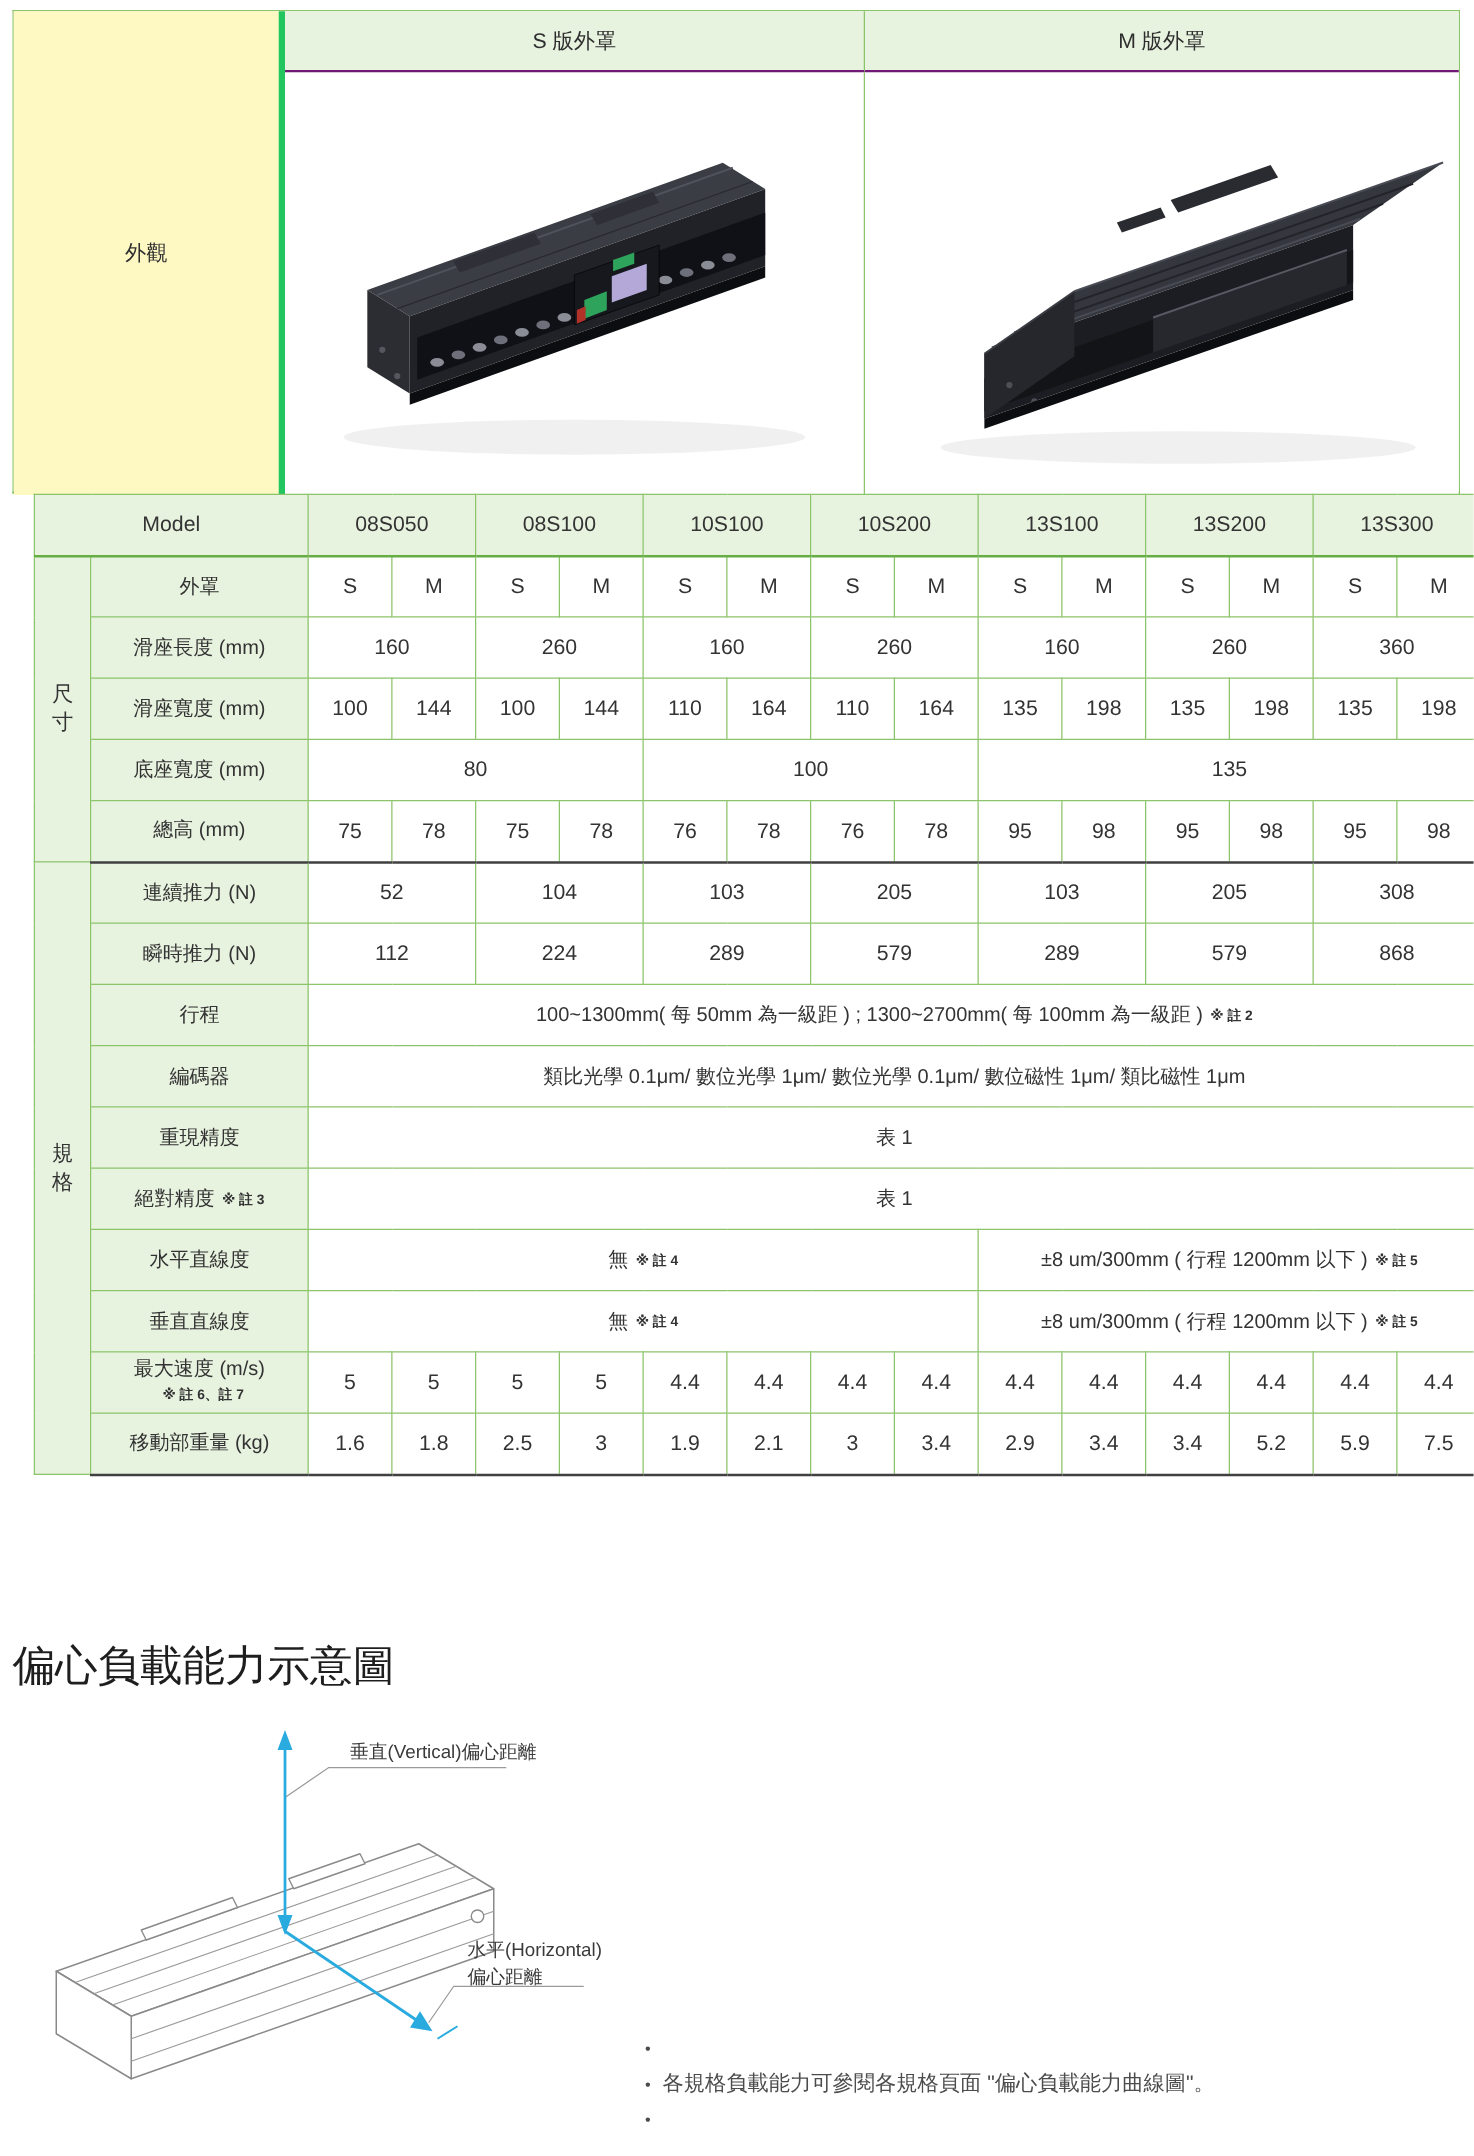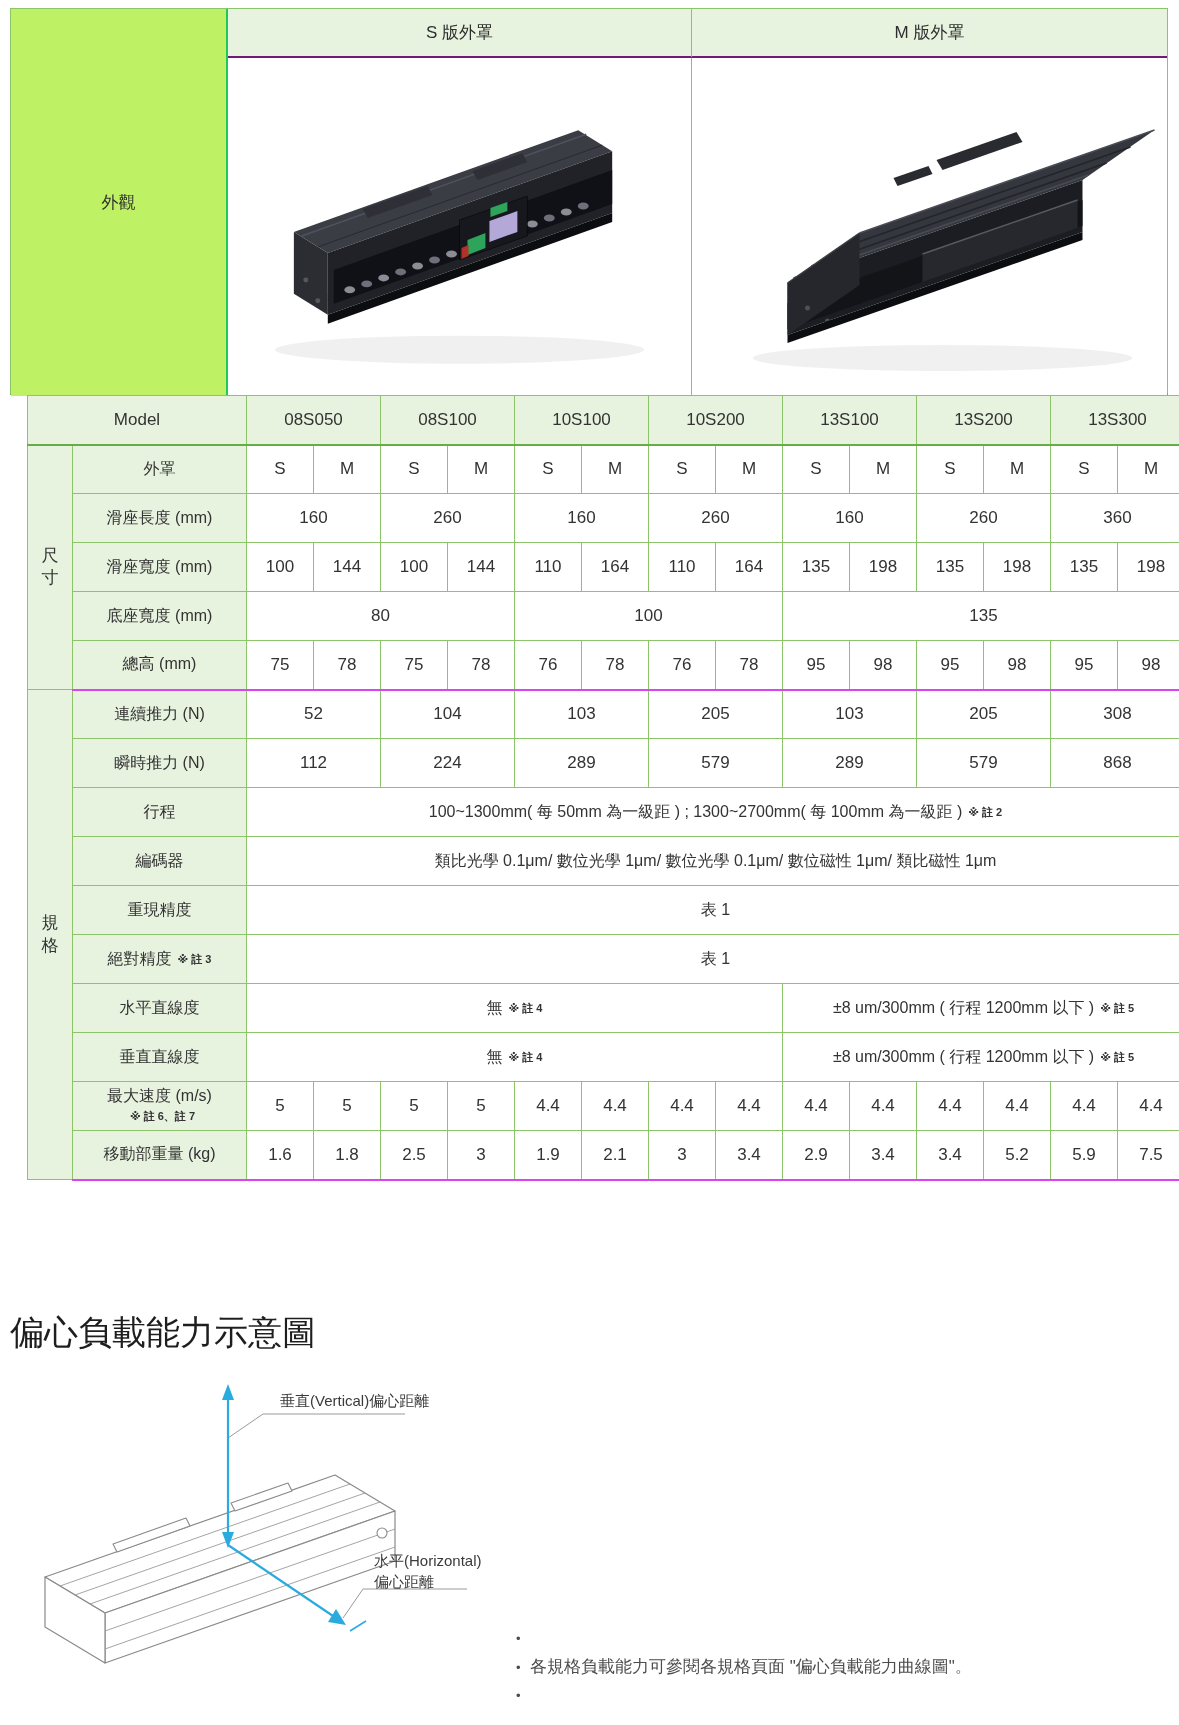--- a/index.html
+++ b/index.html
@@ -4,42 +4,42 @@
 <style>
   html,body{margin:0;padding:0;background:#fff;}
   #page{position:relative;width:1179px;height:1725px;background:#fff;overflow:hidden;
         font-family:"Liberation Sans","DejaVu Sans",sans-serif;color:#2e2e2e;}
 
   
   .topblock{position:absolute;left:10px;top:8px;width:1158px;height:387px;
             display:grid;grid-template-columns:217px 464px auto;grid-template-rows:49px 338px;
             border:1px solid #8cc46a;border-bottom:2px solid #66ad44;box-sizing:border-box;}
   .topblock>div{box-sizing:border-box;}
-  .appearance{grid-row:1/3;grid-column:1;background:#bef264;border-right:2px solid #22c55e;
+  .appearance{grid-row:1/3;grid-column:1;background:#fef9c3;border-right:5px solid #22c55e;
               display:flex;align-items:center;justify-content:center;font-size:17px;}
   .cover-header{background:#e7f2df;display:flex;align-items:center;justify-content:center;
                 font-size:17px;border-bottom:2px solid #701a75;}
   .s-head{grid-row:1;grid-column:2;border-right:1px solid #8cc46a;}
   .m-head{grid-row:1;grid-column:3;}
   .image-cell{background:#fff;display:flex;align-items:center;justify-content:center;}
   .s-img{grid-row:2;grid-column:2;border-right:1px solid #8cc46a;}
   .m-img{grid-row:2;grid-column:3;}
   .image-cell svg{width:100%;height:100%;}
 
   
   table.spec{position:absolute;left:27px;top:395px;width:1158px;border-collapse:collapse;
              table-layout:fixed;font-size:17px;}
   table.spec tr{height:49px;}
   table.spec td,table.spec th{border:1px solid #8cc46a;padding:0 2px;text-align:center;
              font-weight:normal;color:#333;box-sizing:border-box;}
   .lab{background:#e7f2df;font-size:16px;color:#2b2b2b;}
   .grp{background:#e7f2df;font-size:17px;color:#2b2b2b;}
   .grp span{display:inline-block;width:19px;word-break:break-all;line-height:1.3;}
   tr.modelrow td{background:#e7f2df;border-bottom:2px solid #66ad44;font-size:17px;}
-  tr.thick td,tr.thick th{border-bottom:2px solid #d946ef;}
+  tr.thick td,tr.thick th{border-bottom:2px solid #404040;}
   td.d{background:#fff;font-size:17px;}
   td.wide{font-size:16px;}
   .note{font-size:11px;font-weight:bold;color:#333;margin-left:6px;vertical-align:1px;white-space:nowrap;}
   .speedlab{font-size:16px;line-height:1.25;padding:2px;}
 
   
   .sec-title{position:absolute;left:10px;top:1310px;font-size:34px;font-weight:normal;color:#1e1e1e;}
   .diagram{position:absolute;left:30px;top:1378px;width:470px;height:332px;}
   .diagram svg{position:absolute;left:0;top:0;}
   .dg-label{position:absolute;font-size:15px;color:#3a3a3a;white-space:nowrap;}

